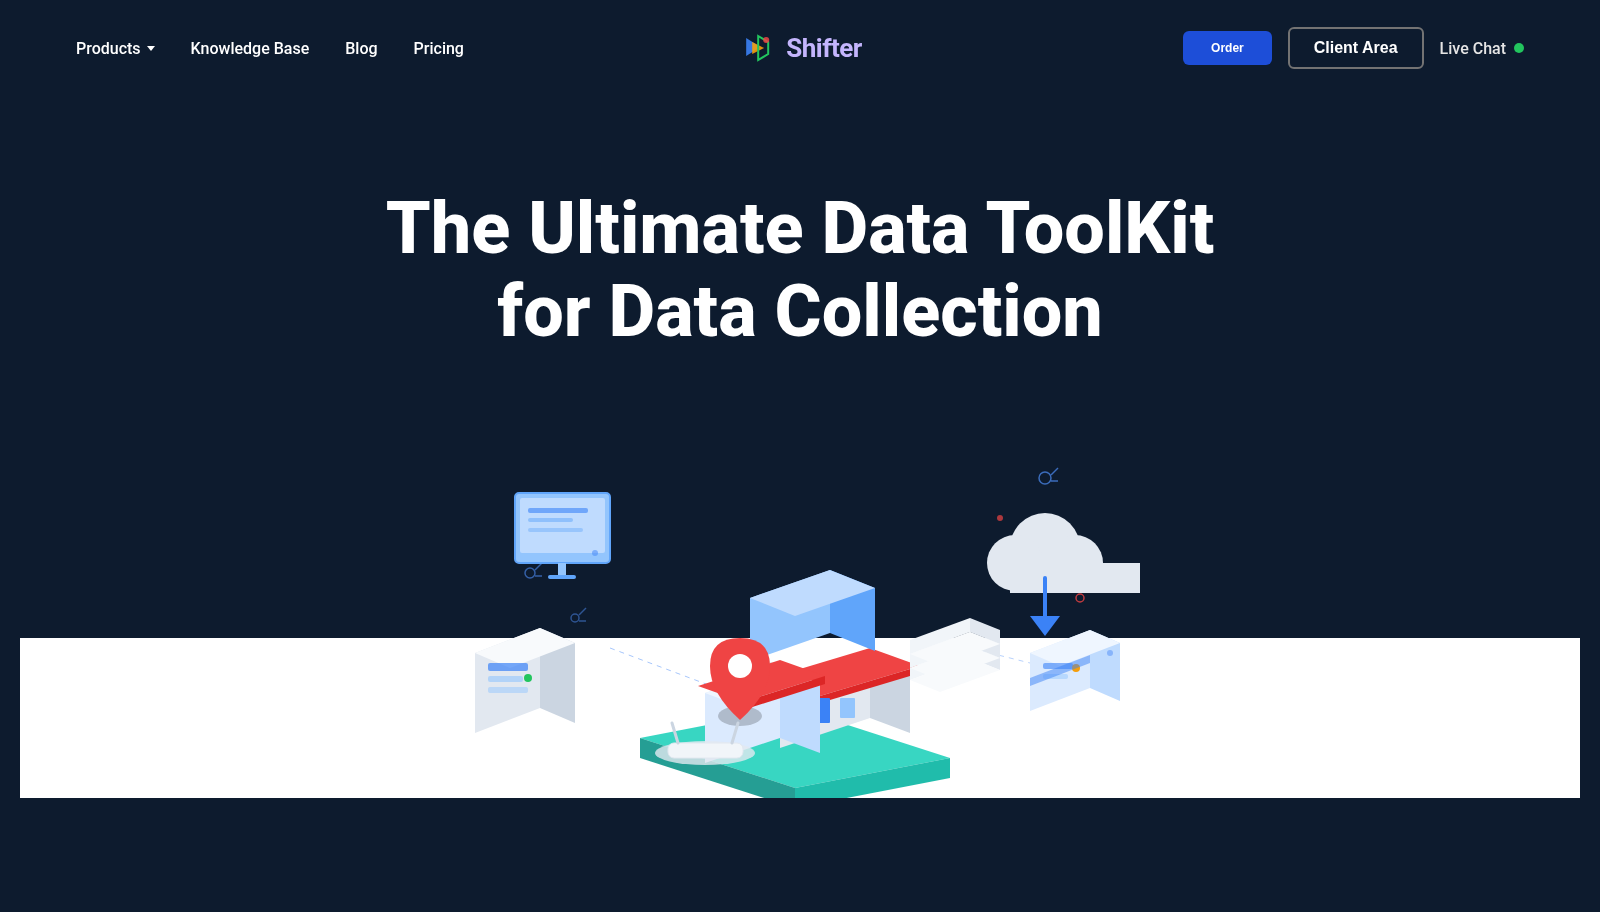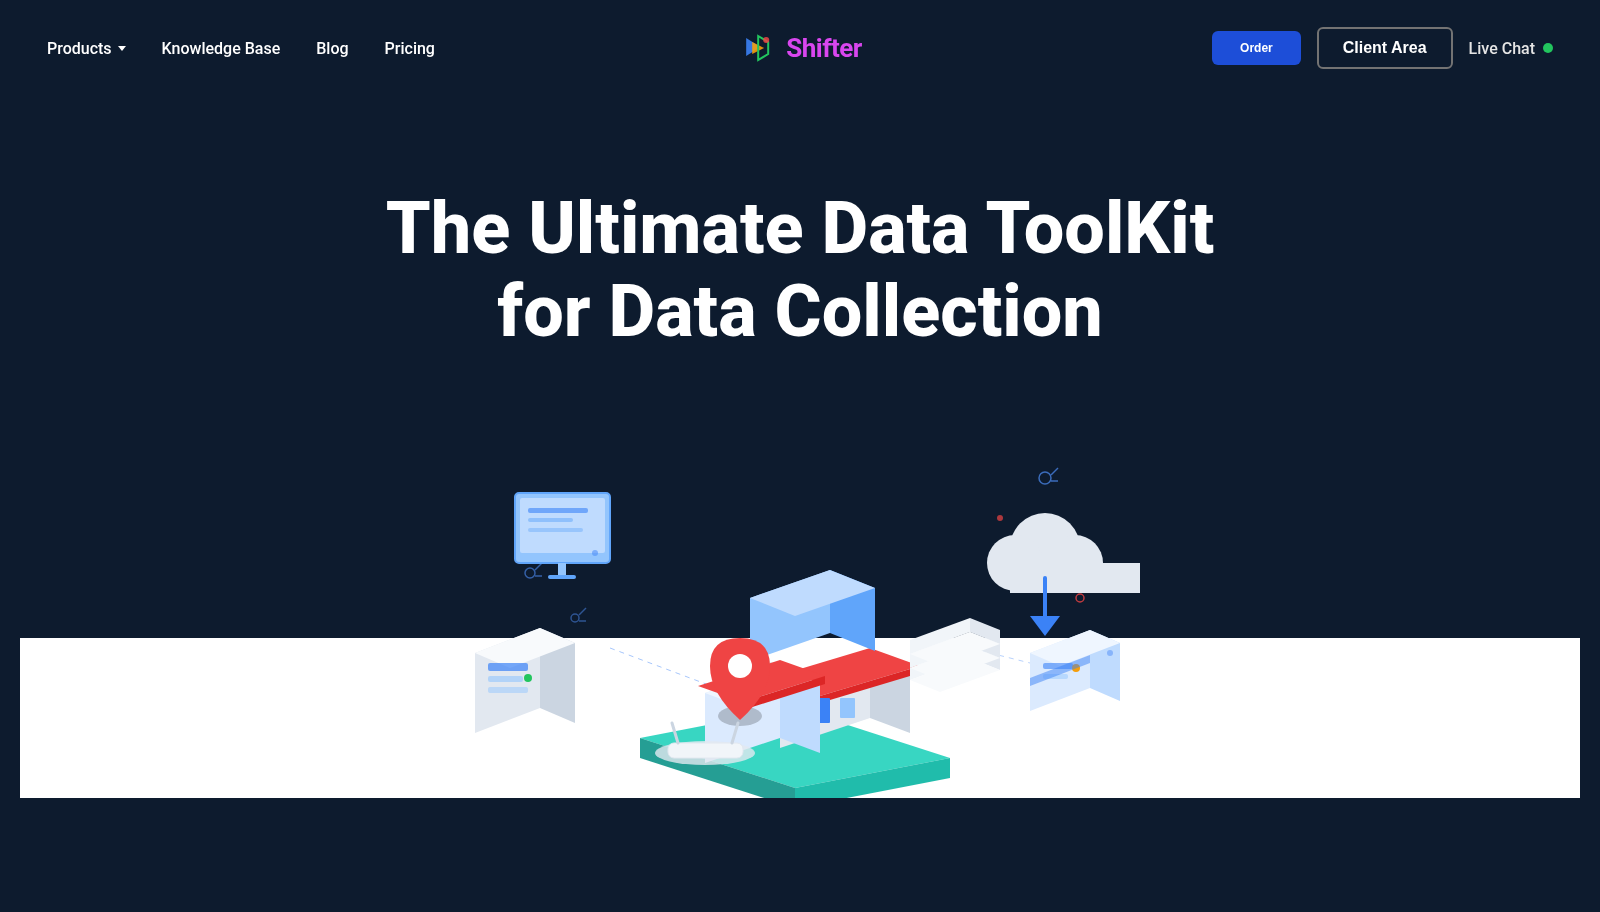--- a/index.html
+++ b/index.html
@@ -3,21 +3,21 @@
   <meta charset="utf-8">
   <style>
     * { margin: 0; padding: 0; box-sizing: border-box; }
     body { font-family: -apple-system, BlinkMacSystemFont, 'Segoe UI', Roboto, sans-serif; background: #0d1b2e; overflow-x: hidden; }
 
     
     nav {
       display: flex;
       align-items: center;
       justify-content: space-between;
-      padding: 0 47px;
+      padding: 0 76px;
       height: 96px;
       background: #0d1b2e;
       position: relative;
       z-index: 10;
     }
     .nav-left {
       display: flex;
       align-items: center;
       gap: 36px;
     }
@@ -43,21 +43,21 @@
       position: absolute;
       left: 50%;
       transform: translateX(-50%);
       display: flex;
       align-items: center;
       gap: 8px;
       cursor: pointer;
     }
     .logo-svg { width: 40px; height: 40px; }
     .logo-text {
-      color: #d946ef;
+      color: #c4b5fd;
       font-size: 26px;
       font-weight: 700;
       letter-spacing: -0.5px;
     }
     .nav-right {
       display: flex;
       align-items: center;
       gap: 16px;
     }
     .btn-order {

